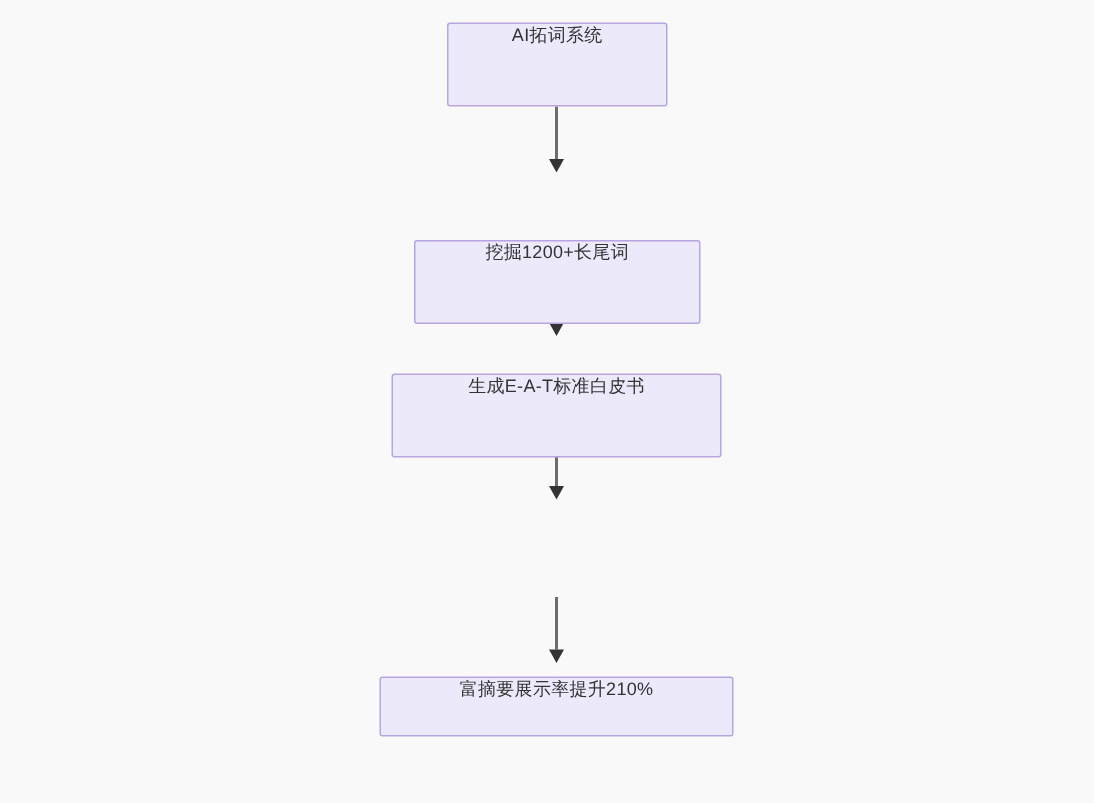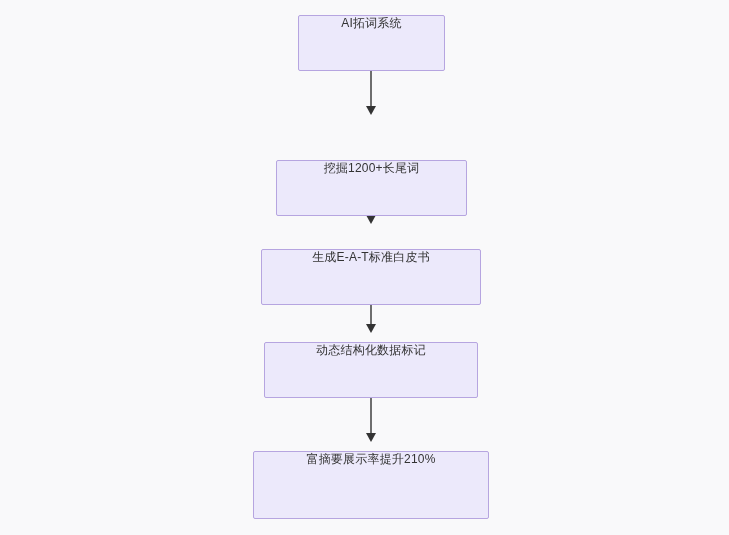--- a/index.html
+++ b/index.html
@@ -82,21 +82,18 @@
   </div>
 
   <div class="node" style="left:276px; top:124px; width:191px; height:56px;margin-top:36px;">
     <span>挖掘1200+长尾词</span>
   </div>
 
   <div class="node" style="left:261px; top:249px; width:220px; height:56px;">
     <span>生成E-A-T标准白皮书</span>
   </div>
 
-  <div class="node" style="left:264px; top:342px; width:214px; height:56px;">
-    <span>动态结构化数据标记</span>
-  </div>
 
-  <div class="node" style="left:253px; top:451px; width:236px; height:68px;">
+  <div class="node" style="left:253px; top:451px; width:236px; height:40px;">
     <span>富摘要展示率提升210%</span>
   </div>
 
 </div>
 
 </body></html>

